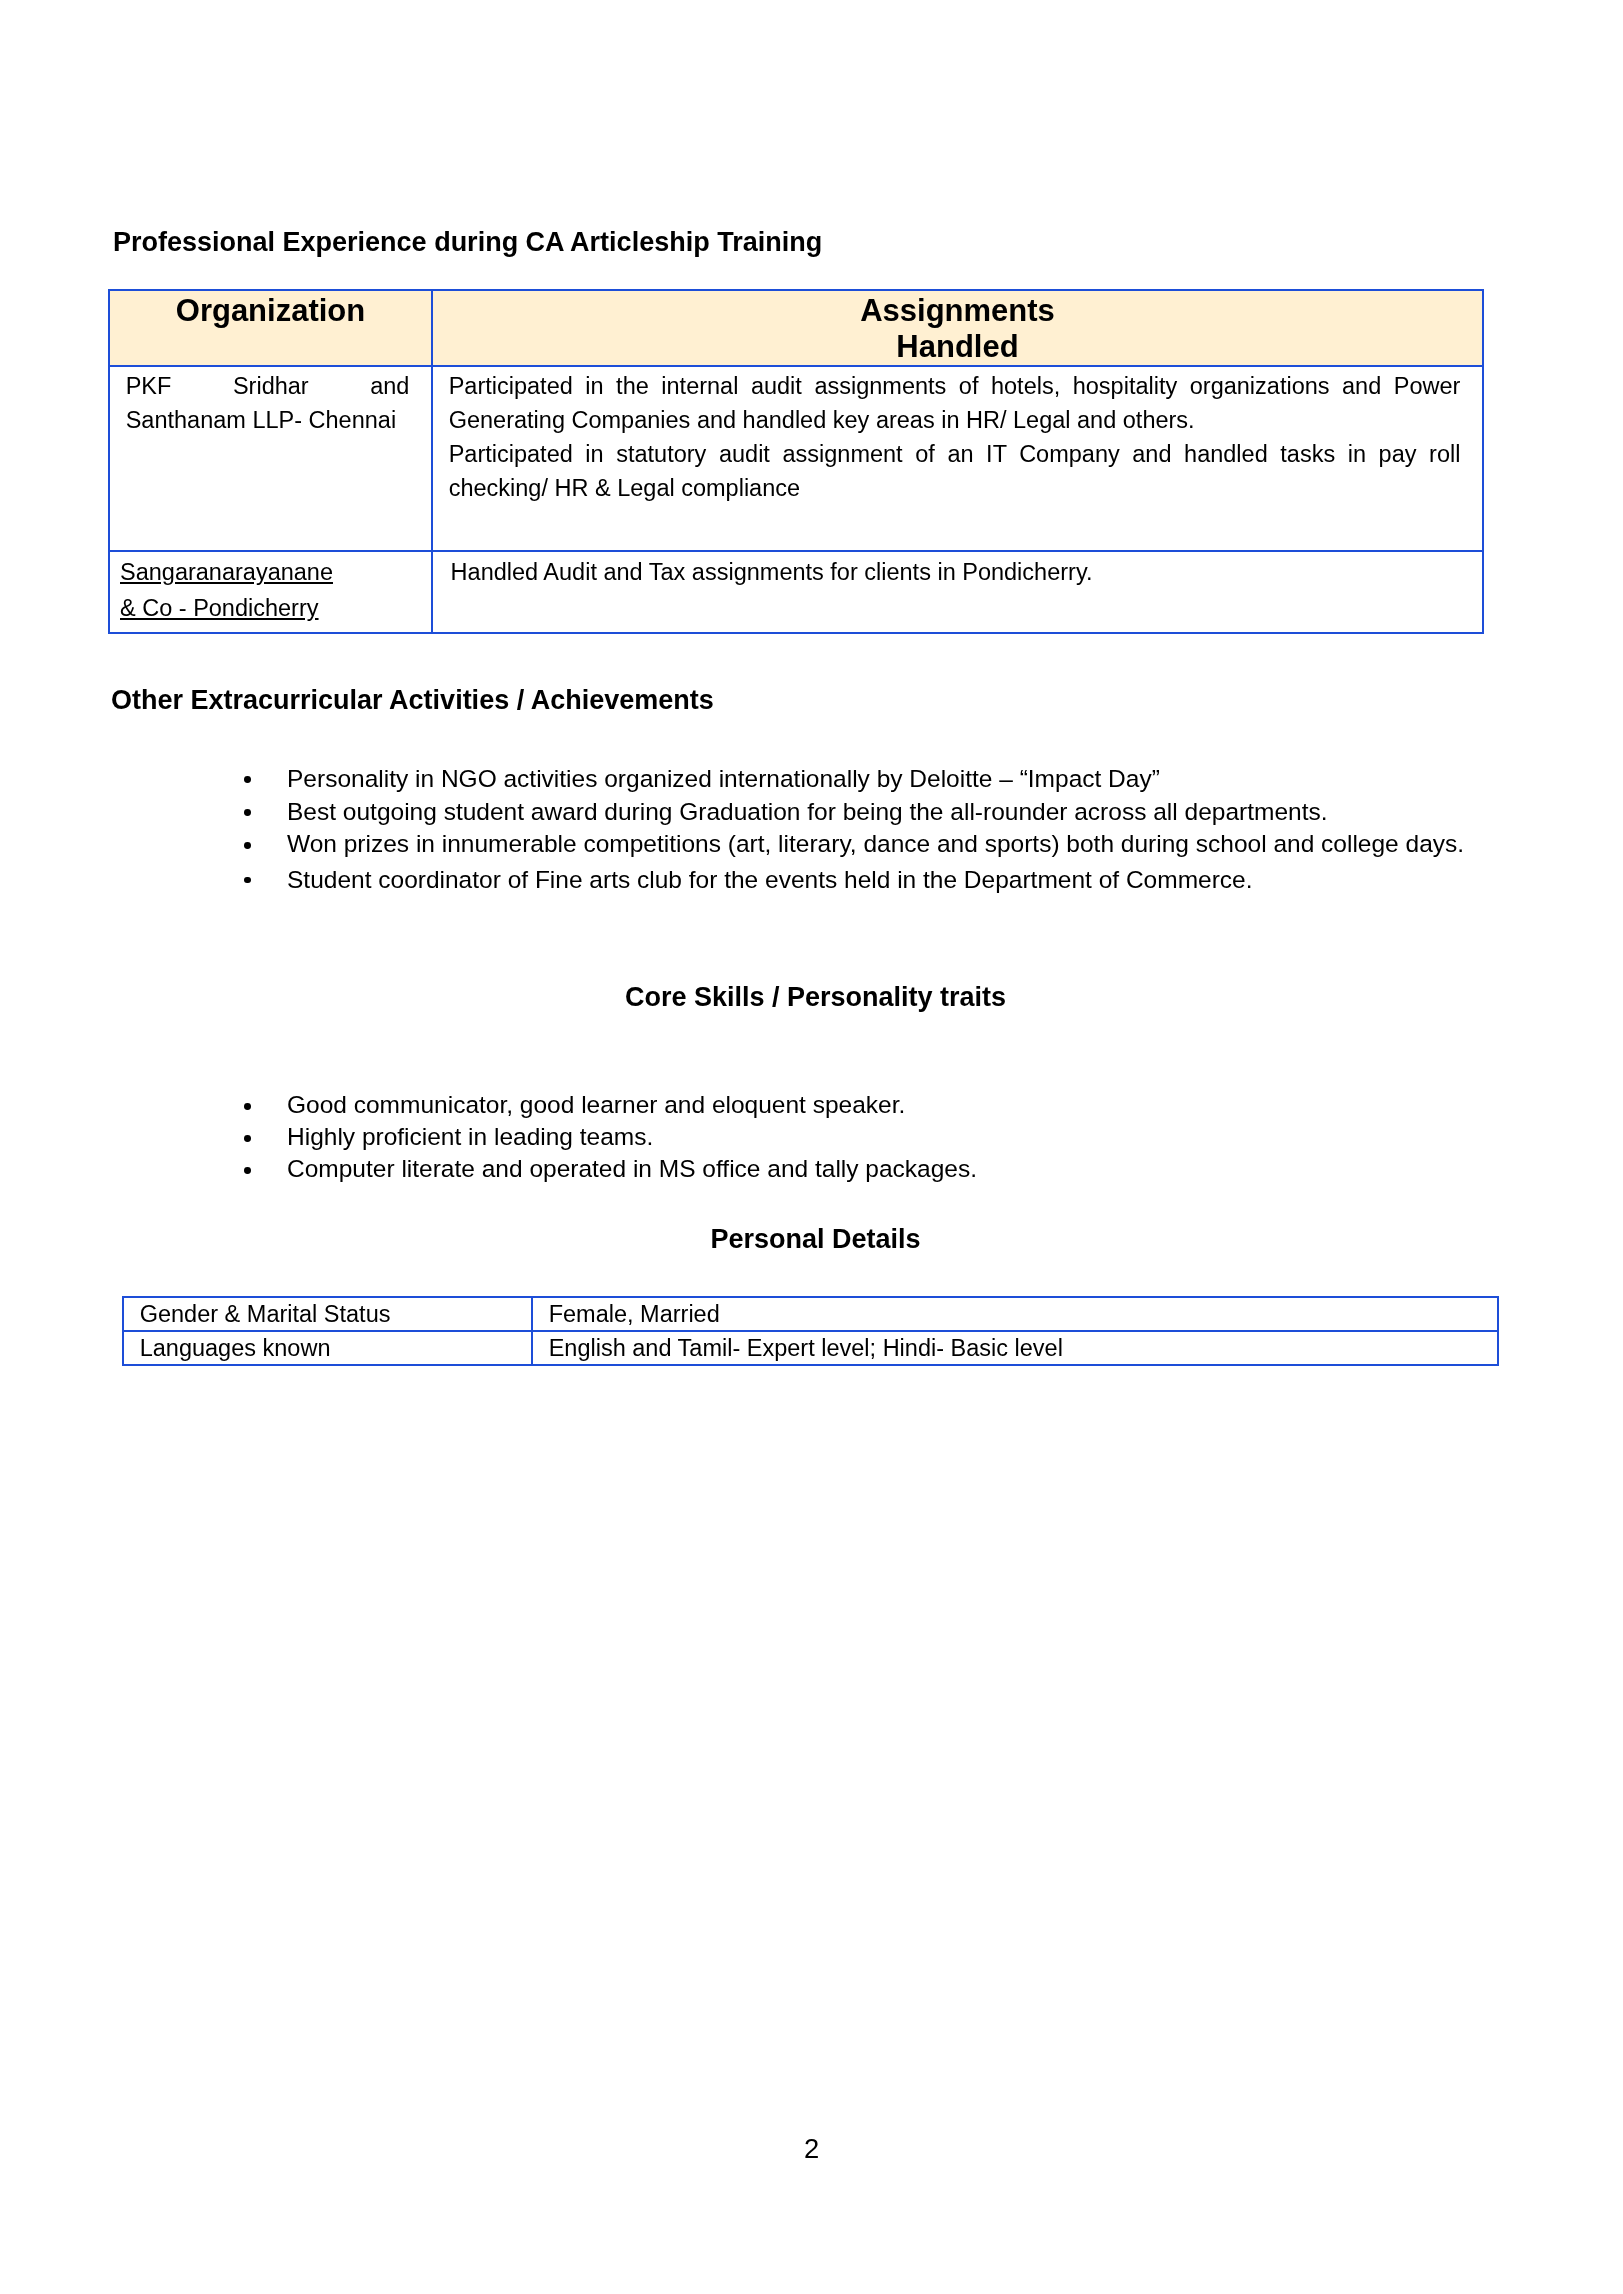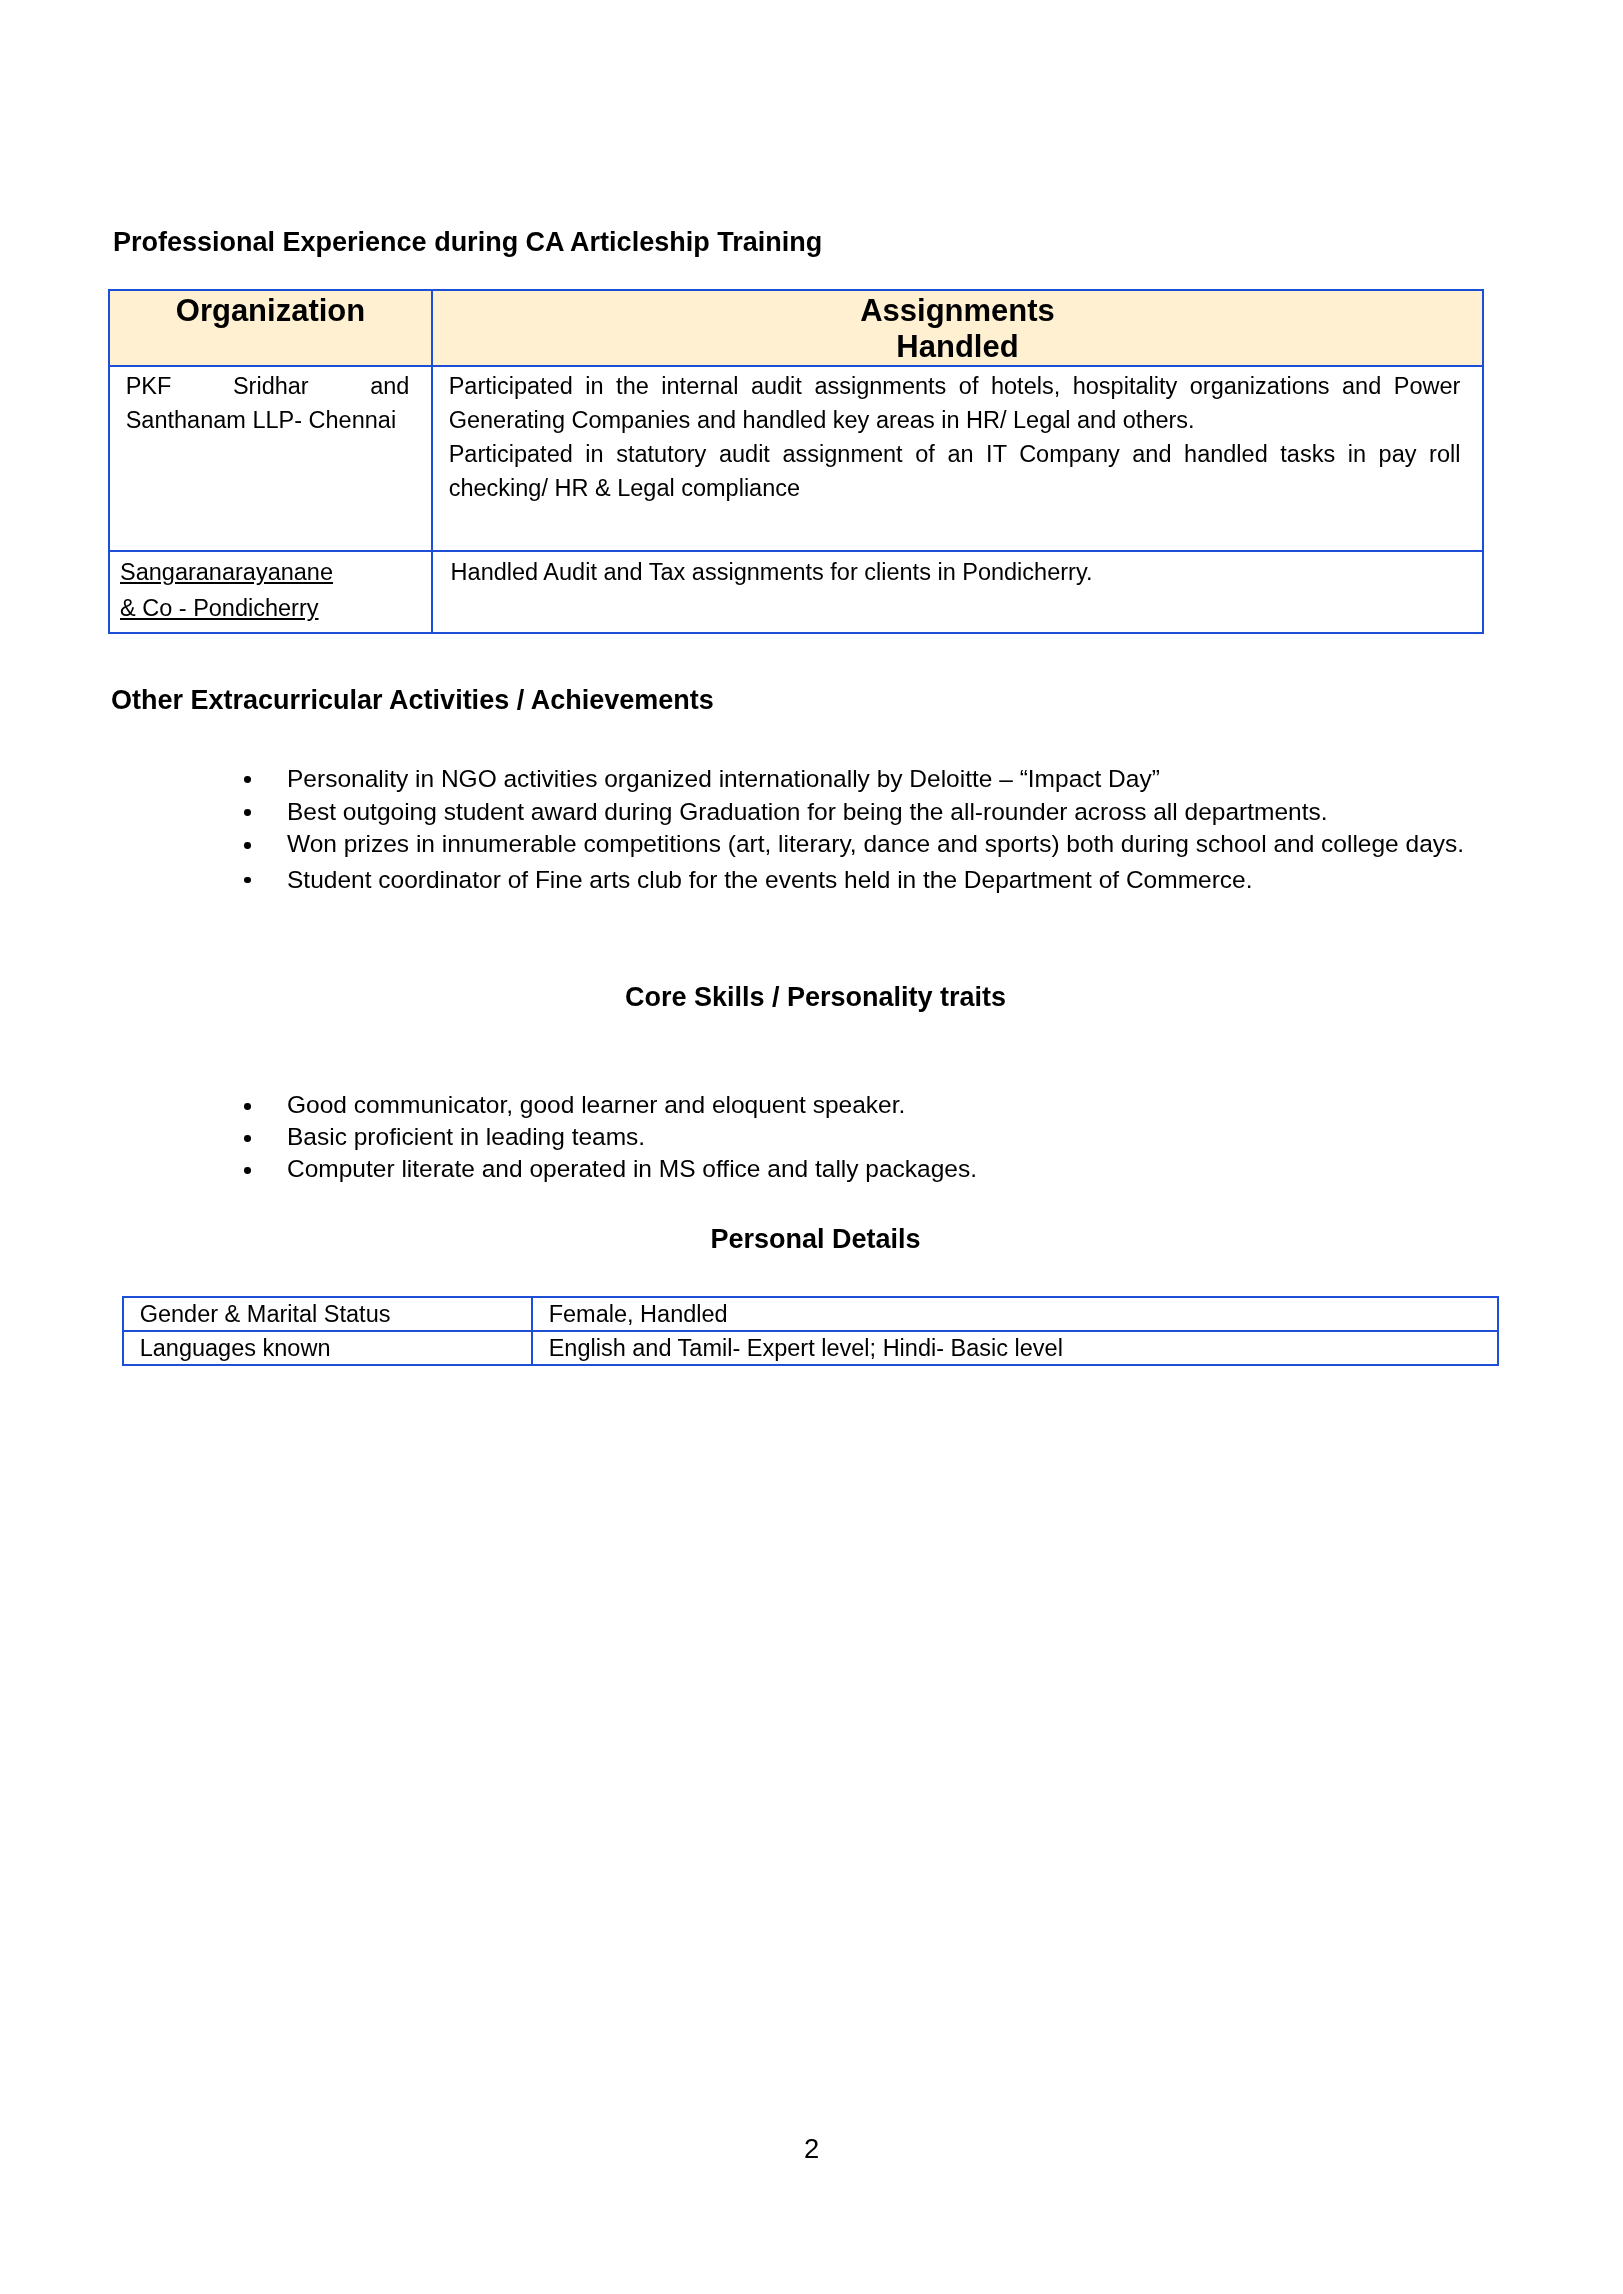--- a/index.html
+++ b/index.html
@@ -83,35 +83,35 @@
   <li><span class="dot"></span><span>Personality in NGO activities organized internationally by Deloitte – “Impact Day”</span></li>
   <li><span class="dot"></span><span>Best outgoing student award during Graduation for being the all-rounder across all departments.</span></li>
   <li class="tall" style="line-height:31px;"><span class="dot"></span><span>Won prizes in innumerable competitions (art, literary, dance and sports) both during school and college days.</span></li>
   <li><span class="dot"></span><span>Student coordinator of Fine arts club for the events held in the Department of Commerce.</span></li>
 </ul>
 
 <h2 class="abs center-h" style="top:978px;">Core Skills / Personality traits</h2>
 
 <ul class="bul abs" style="left:242px; top:1058px; width:1235px;">
   <li style="line-height:32px;margin-top:31px;"><span class="dot"></span><span>Good communicator, good learner and eloquent speaker.</span></li>
-  <li style="line-height:32px;"><span class="dot"></span><span>Basic proficient in leading teams.</span></li>
+  <li style="line-height:32px;"><span class="dot"></span><span>Highly proficient in leading teams.</span></li>
   <li style="line-height:32px;"><span class="dot"></span><span>Computer literate and operated in MS office and tally packages.</span></li>
 </ul>
 
 <h2 class="abs center-h" style="top:1220px;">Personal Details</h2>
 
 <table id="pd-table" class="abs">
   <colgroup>
       <col style="width:409px">
       <col style="width:966px">
     </colgroup>
   <tbody>
       <tr>
     <td>Gender &amp; Marital Status</td>
-    <td>Female, Handled</td>
+    <td>Female, Married</td>
   </tr>
   <tr>
     <td>Languages known</td>
     <td>English and Tamil- Expert level; Hindi- Basic level</td>
   </tr>
 </tbody>
   </table>
 
 <div class="abs page-num">2</div>
 

